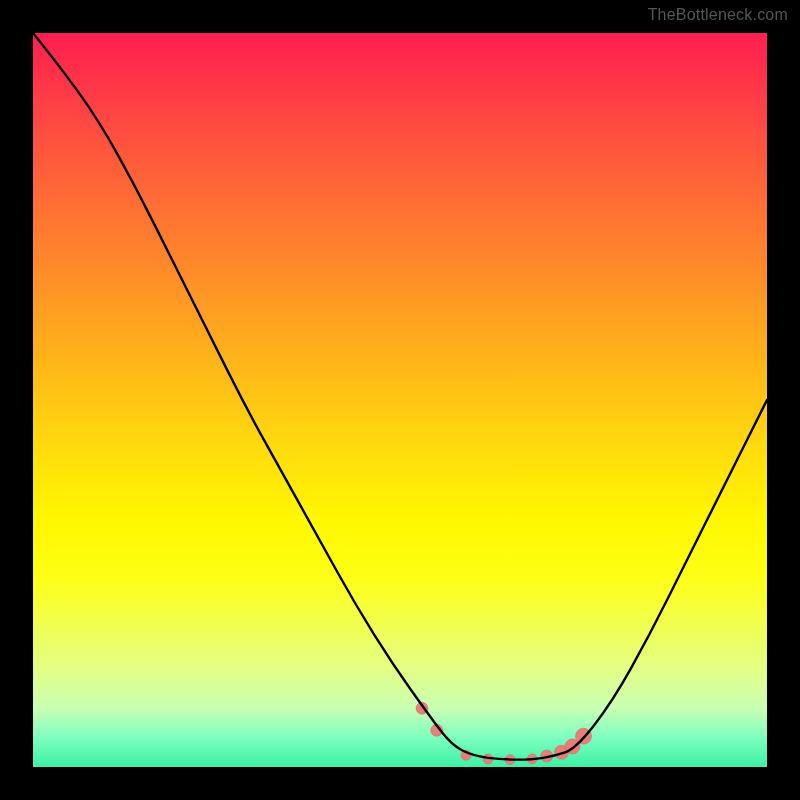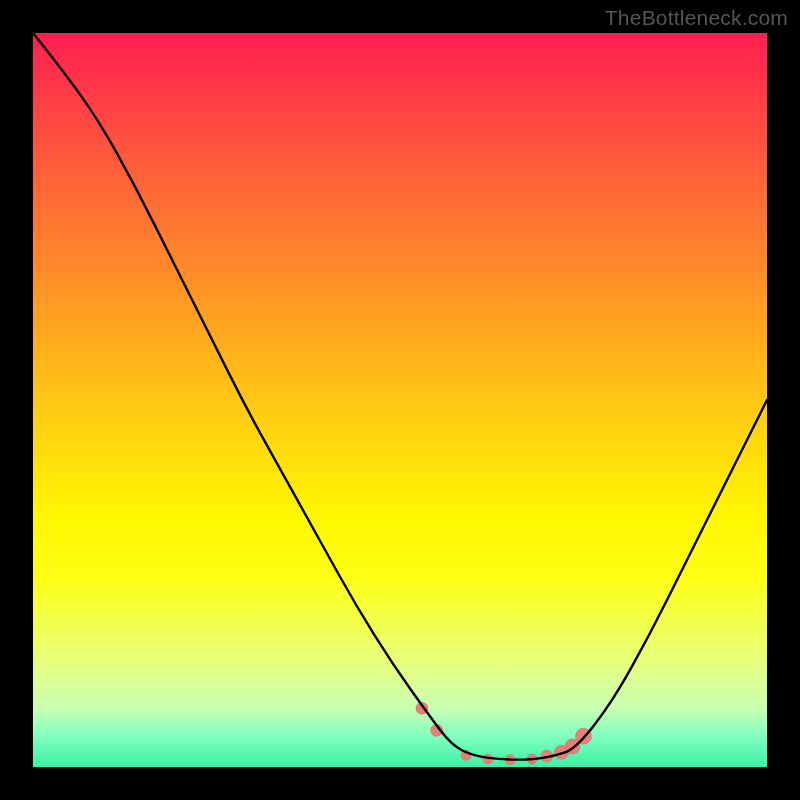--- a/index.html
+++ b/index.html
@@ -31,21 +31,21 @@
       #c8ffb3 92%,
       #7dffc0 96%,
       #3cf0a3 100%
     );
   }
   .watermark {
     position: absolute;
     top: 6px;
     right: 12px;
     color: #555;
-    font-size: 21px;
+    font-size: 16px;
     font-weight: 500;
     letter-spacing: 0.2px;
   }
   svg.curves {
     position: absolute;
     left: 0;
     top: 0;
     width: 734px;
     height: 734px;
     overflow: visible;

